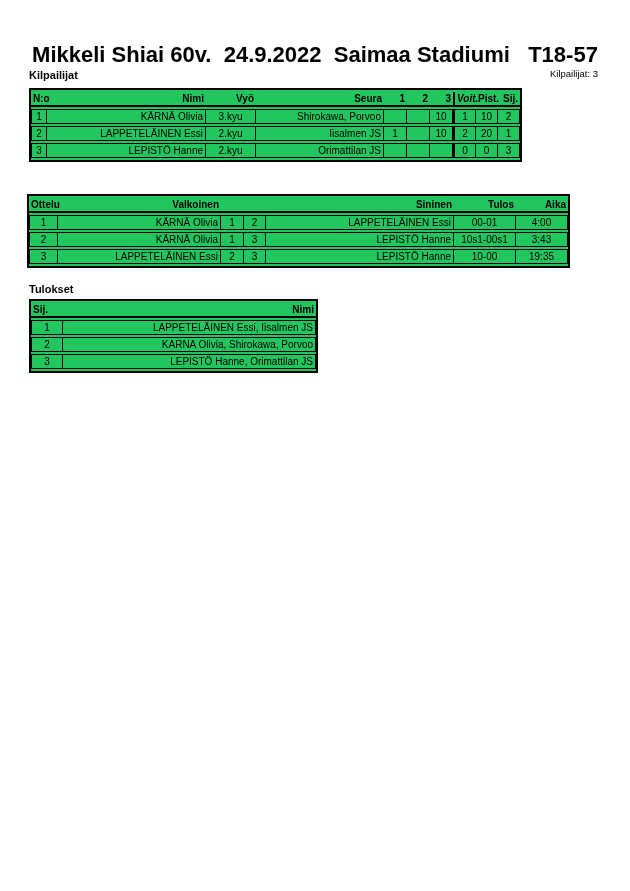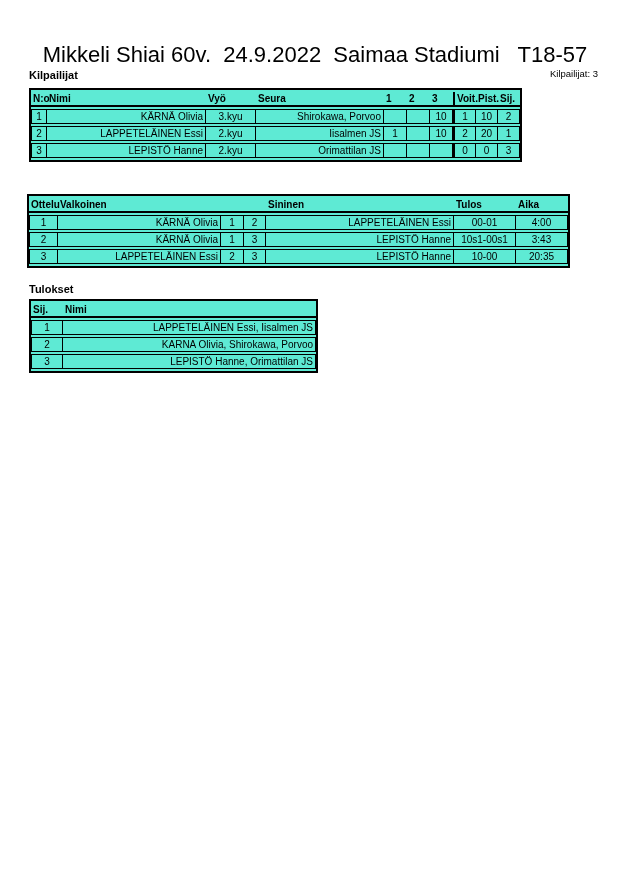--- a/index.html
+++ b/index.html
@@ -10,77 +10,77 @@
     background: #ffffff;
     color: #000000;
     font-family: "Liberation Sans", "DejaVu Sans", sans-serif;
     overflow: hidden;
   }
   .title {
     position: absolute;
     top: 42px; left: 0; width: 630px;
     text-align: center;
     font-size: 22px;
-    font-weight: normal;
+    font-weight: bold;
     white-space: pre;
   }
   .count-label {
     position: absolute;
     top: 68px; right: 32px;
     font-size: 9.5px;
     padding-left: 33px;
   }
   .sec-title {
     position: absolute;
     font-weight: bold;
     font-size: 11px;
     text-align: left;
   }
   .sec1 { top: 69px;  left: 29px; width: 400px; }
   .sec2 { top: 179px; left: 27px; width: 540px; }
   .sec3 { top: 283px; left: 29px; width: 286px; }
   .twrap {
     position: absolute;
     border: 2px solid #000000;
-    background: #5eead4;
+    background: #22c55e;
   }
   .t1 { top: 88px;  left: 29px; width: 489px; }
   .t2 { top: 194px; left: 27px; width: 539px; }
   .t3 { top: 299px; left: 29px; width: 285px; }
   table.sheet {
     border-collapse: separate;
     border-spacing: 0 2px;
     table-layout: fixed;
     width: 100%;
     font-size: 10px;
   }
   table.sheet th {
     font-weight: bold;
     border: 0;
     border-bottom: 2px solid #000000;
     height: 13px;
     padding: 0 2px;
-    text-align: left;
+    text-align: right;
     white-space: nowrap;
     overflow: visible;
   }
   table.sheet td {
     border: 1px solid #000000;
     border-left: 0;
     height: 13px;
     padding: 0 2px;
     text-align: center;
     white-space: nowrap;
     overflow: hidden;
   }
   table.sheet td:first-child { border-left: 1px solid #000000; }
   table.sheet .al { text-align: right; padding-left: 4px; }
   table.sheet th.left { text-align: left; padding-left: 2px; }
   table.sheet td.grp { border-left: 2px solid #000000; }
-  table.sheet th.grp { border-left: 2px solid #000000; }
+  table.sheet th.grp { border-left: 2px solid #000000; font-style: italic; }
 </style>
 </head>
 <body>
 
 <div class="page">
 
   <div class="title">Mikkeli Shiai 60v.  24.9.2022  Saimaa Stadiumi   T18-57</div>
 
   <div class="count-label">Kilpailijat: 3</div>
 
@@ -197,21 +197,21 @@
           <td>10s1-00s1</td>
           <td>3:43</td>
         </tr>
         <tr>
           <td>3</td>
           <td class="al">LAPPETELÄINEN Essi</td>
           <td>2</td>
           <td>3</td>
           <td class="al">LEPISTÖ Hanne</td>
           <td>10-00</td>
-          <td>20:35</td>
+          <td>19:35</td>
         </tr>
       </tbody>
     </table>
   </div>
 
   <div class="sec-title sec3">Tulokset</div>
 
   <div class="twrap t3">
     <table class="sheet">
       <colgroup>

